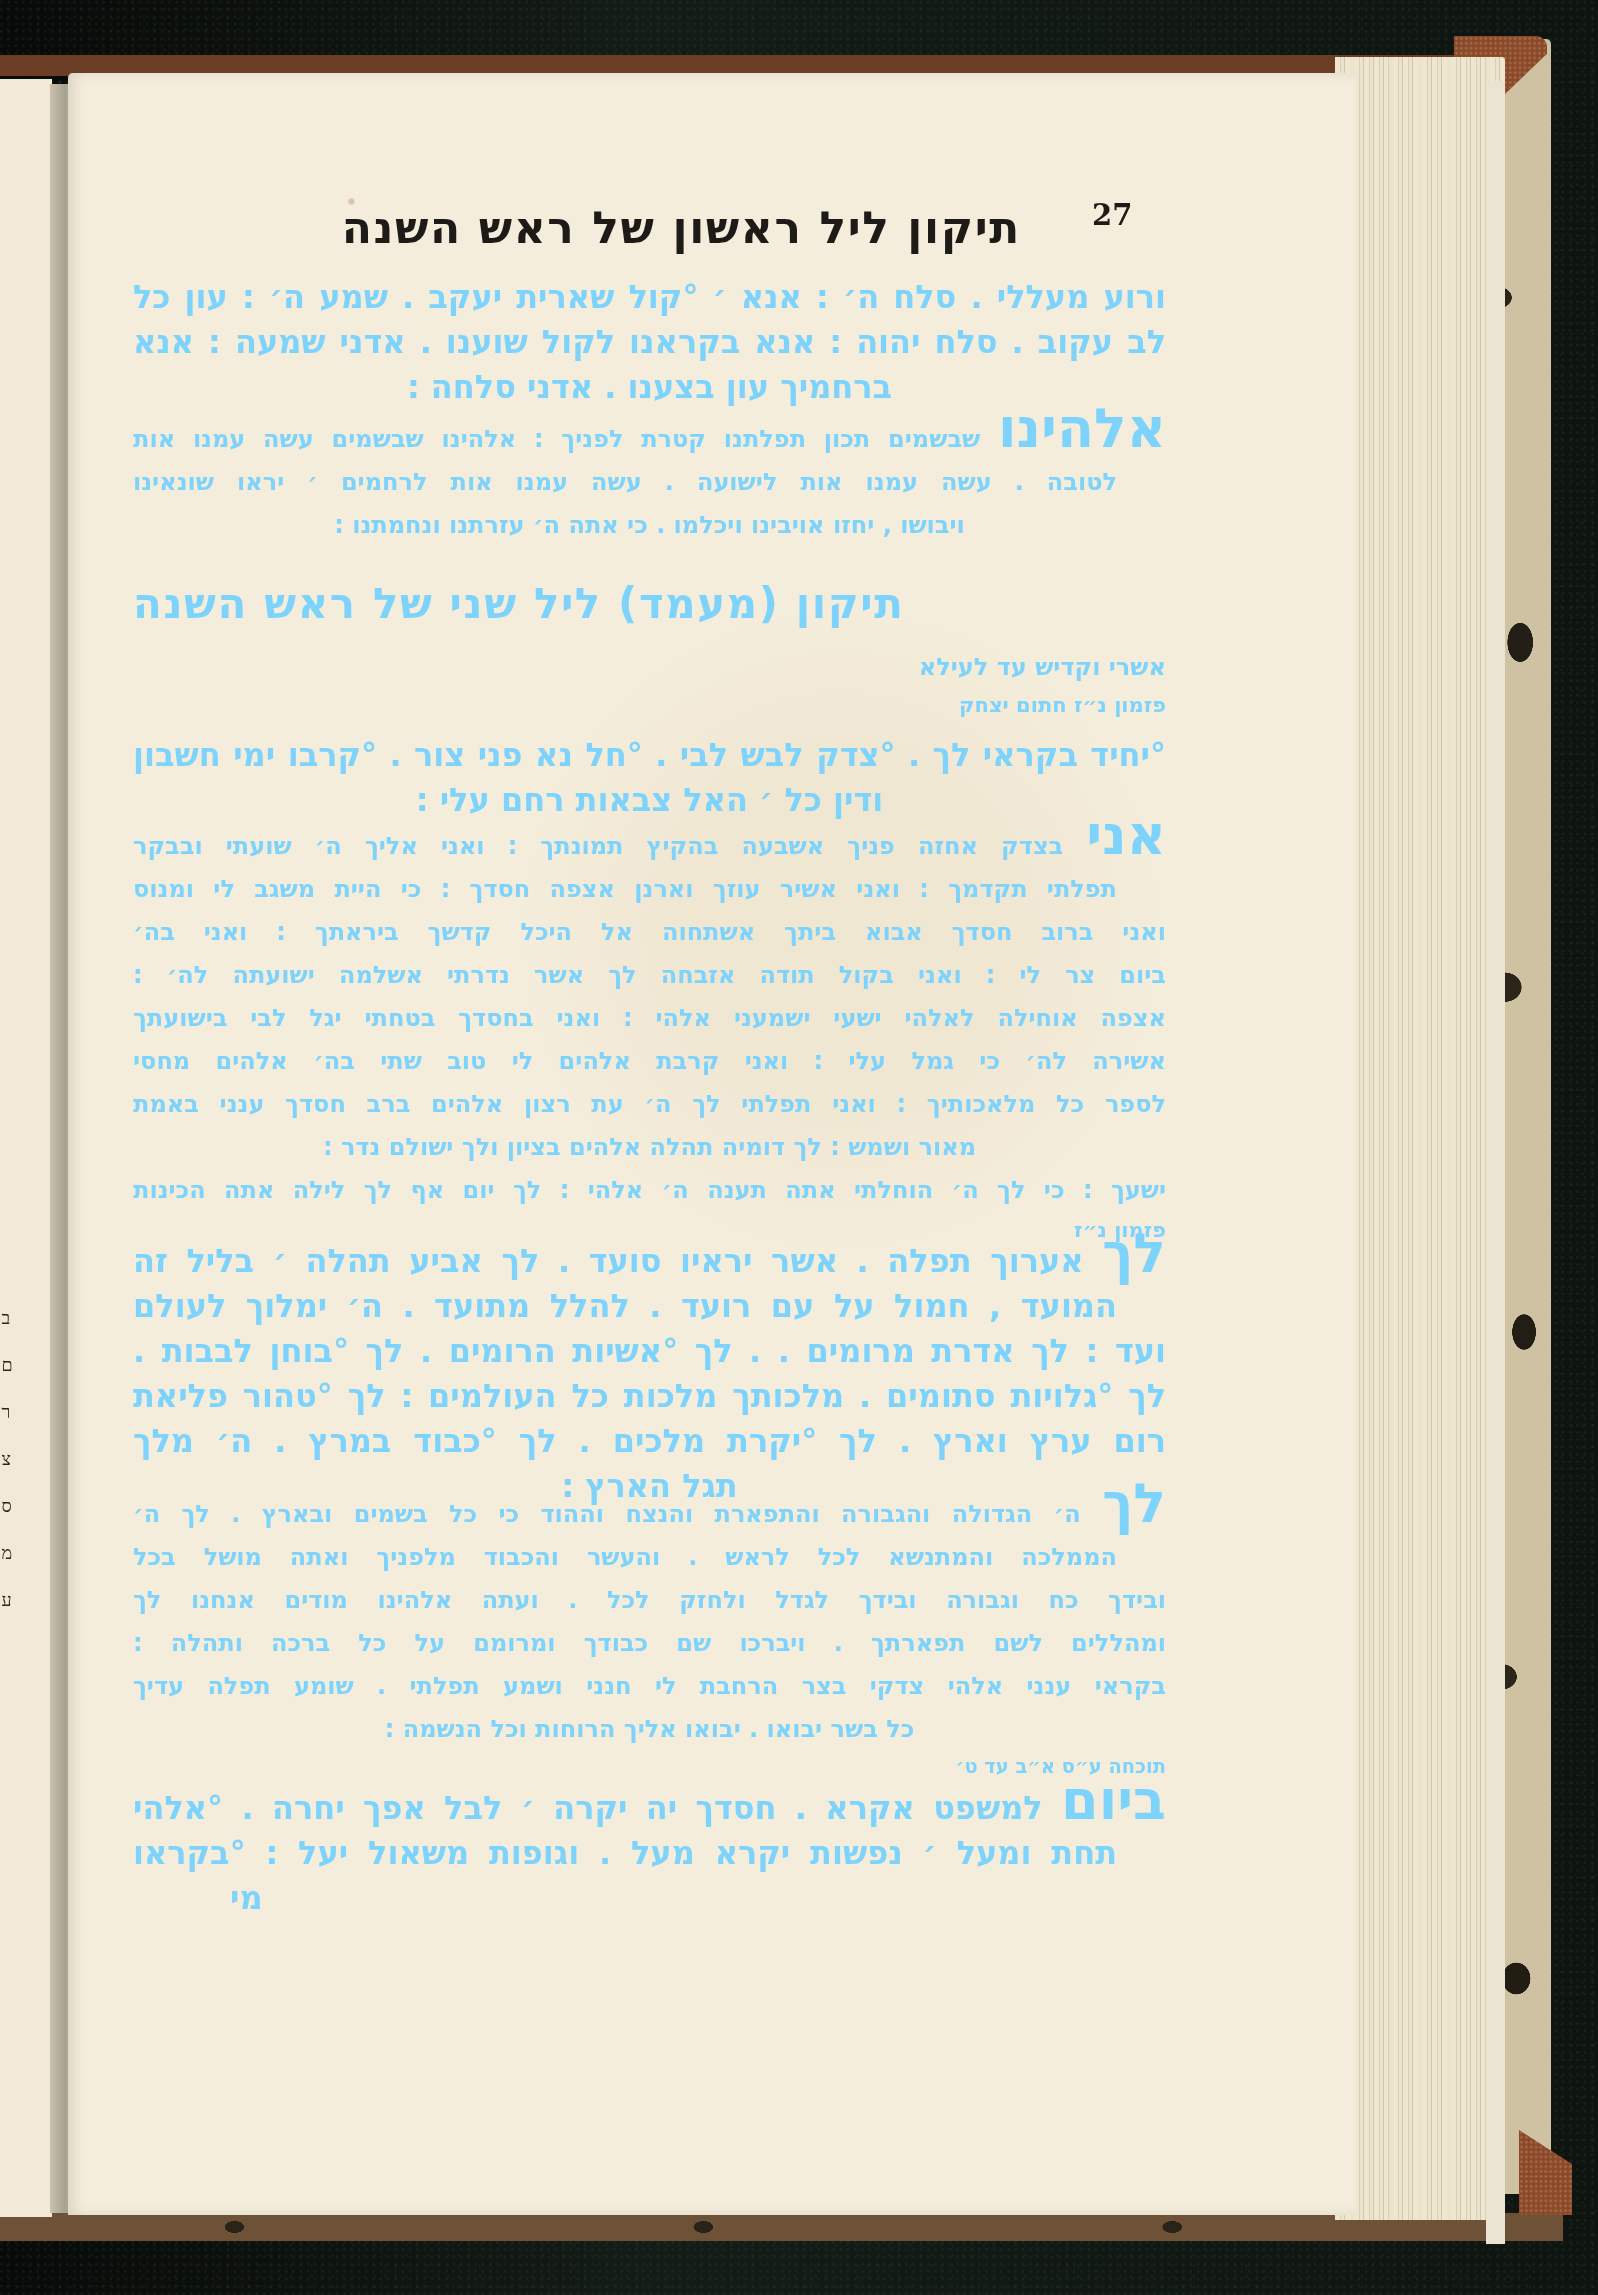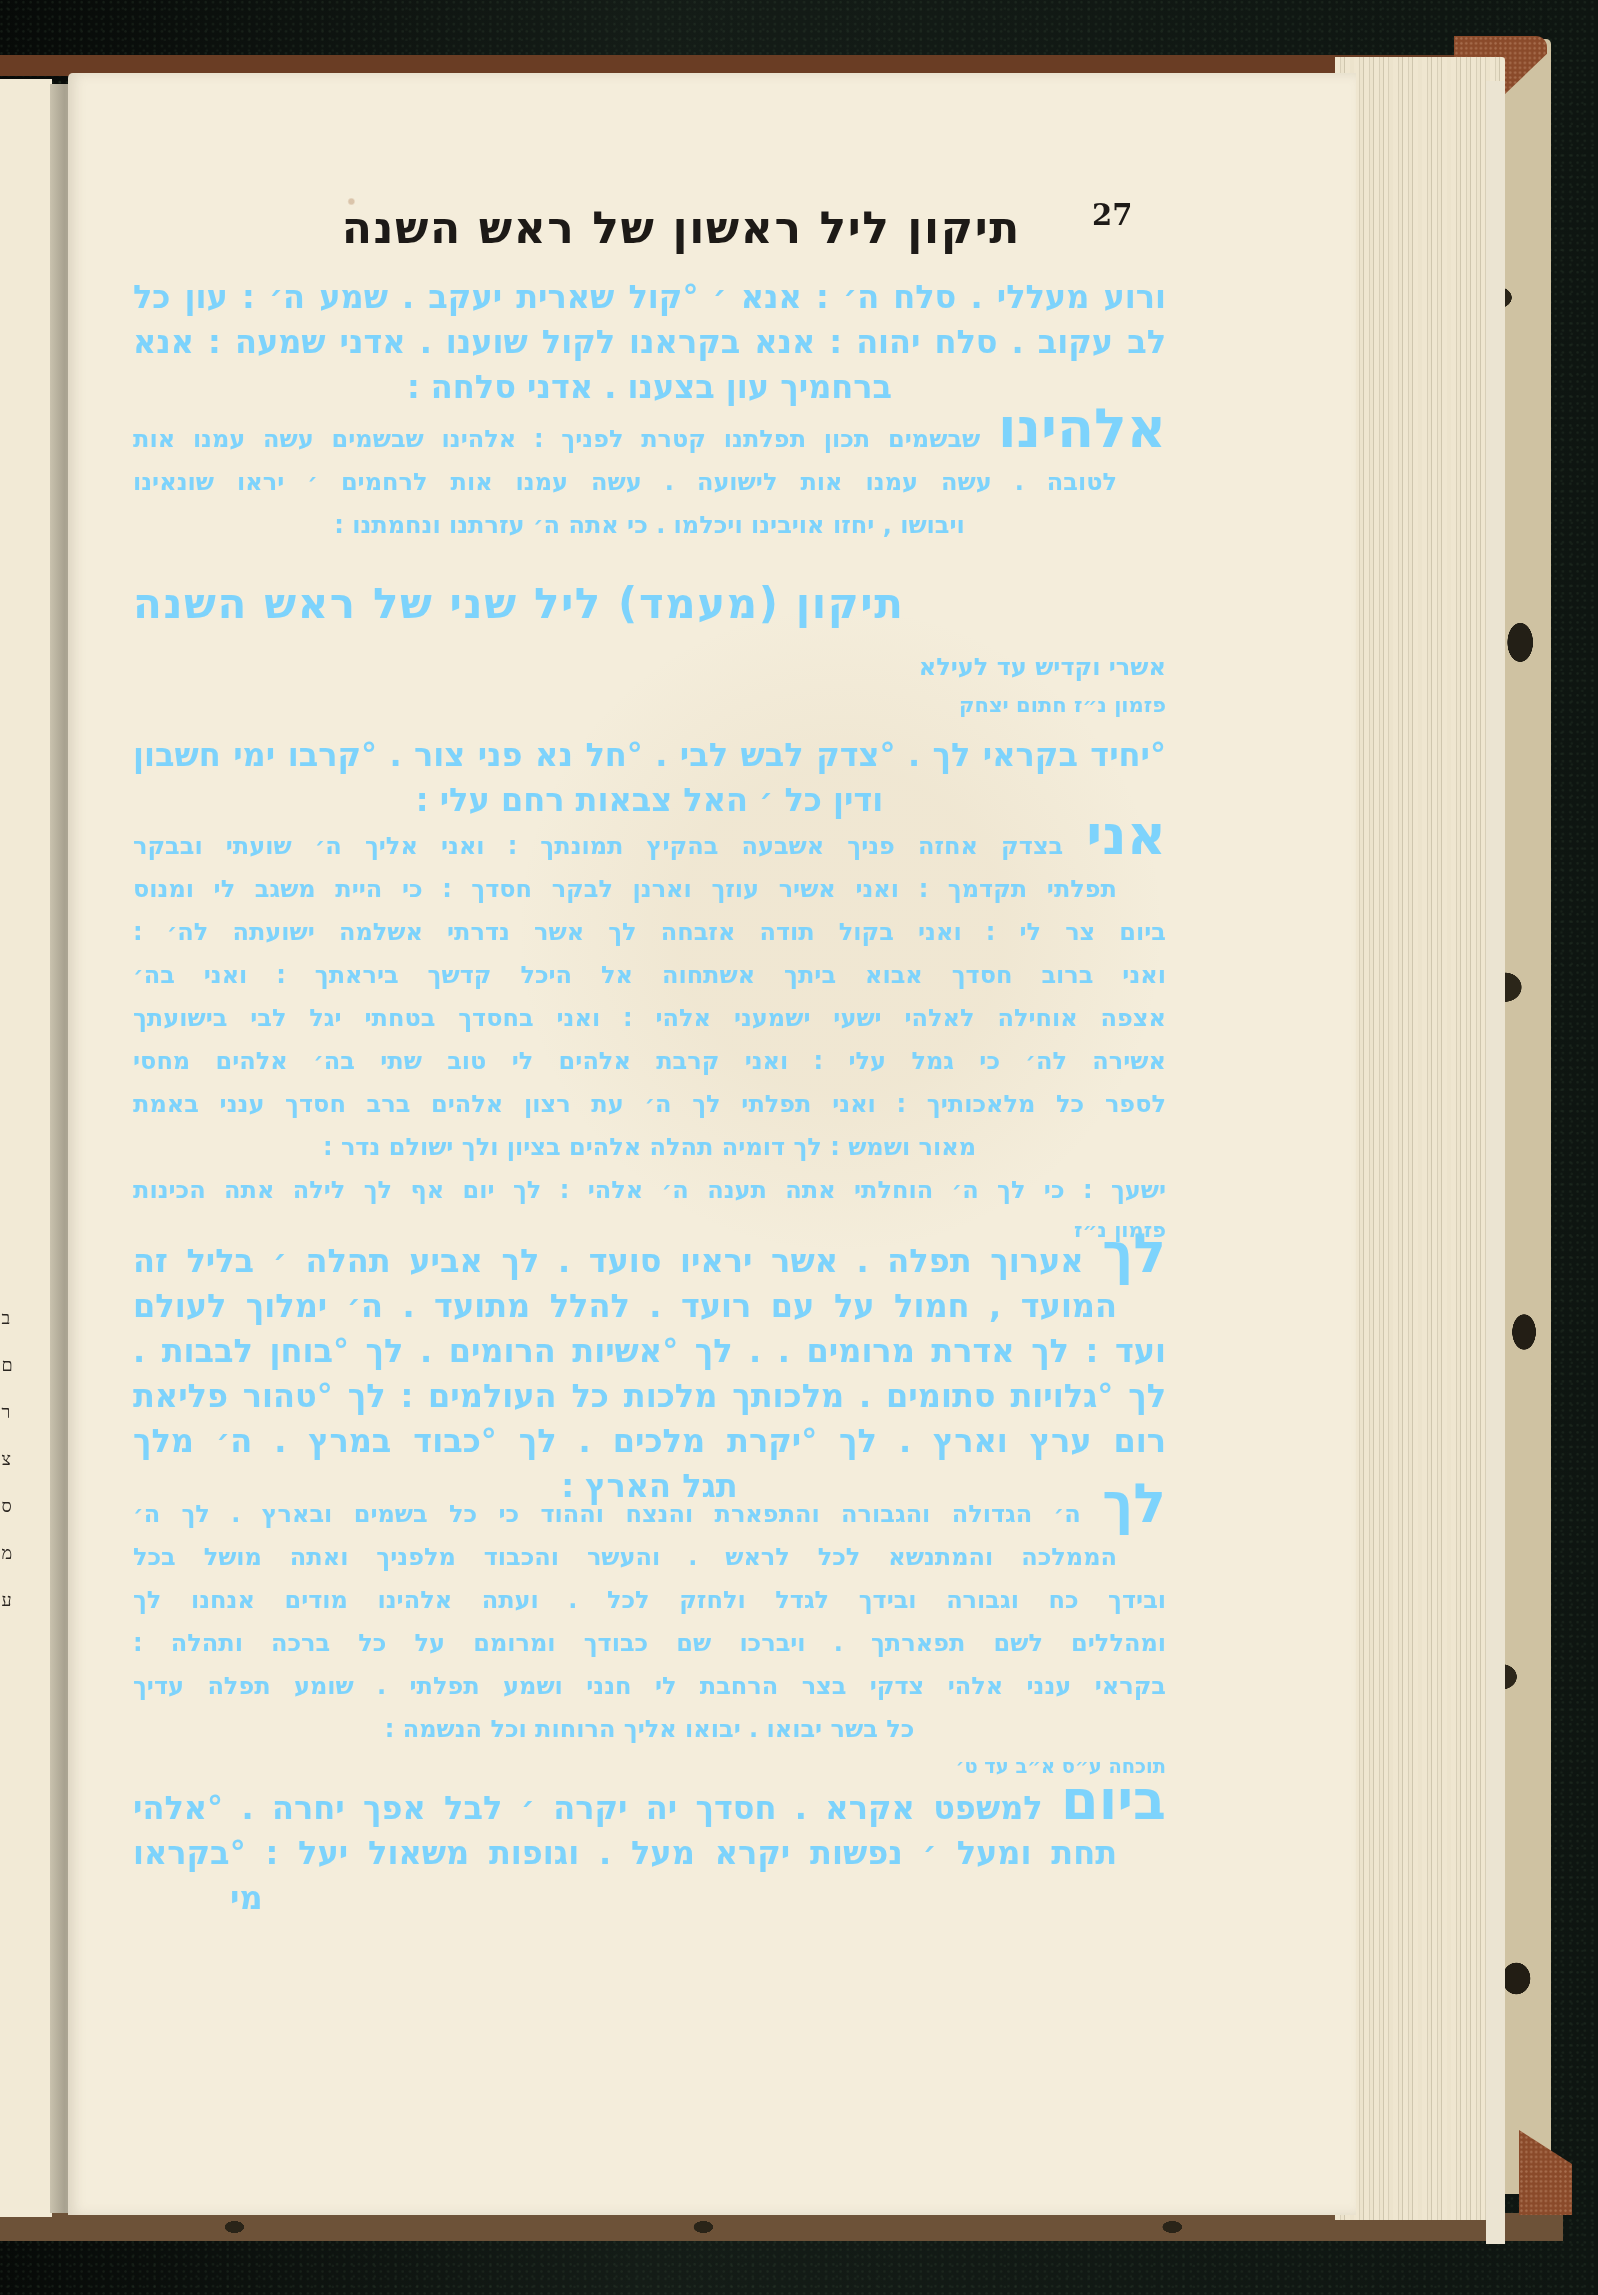--- a/index.html
+++ b/index.html
@@ -173,23 +173,23 @@
 <div class="text-block" style="top:733px;">
   <div class="line just large">°יחיד בקראי לך . °צדק לבש לבי . °חל נא פני צור . °קרבו ימי חשבון</div>
   <div class="line center large">ודין כל ׳ האל צבאות רחם עלי :</div>
 </div>
 
 <div class="text-block" style="top:814px;">
   <div class="line just small">
     <span class="drop">אני</span>
     <span>בצדק אחזה פניך אשבעה בהקיץ תמונתך : ואני אליך ה׳ שועתי ובבקר</span>
   </div>
-  <div class="line just small indent">תפלתי תקדמך : ואני אשיר עוזך וארנן לבקר חסדך : כי היית משגב לי ומנוס</div>
+  <div class="line just small indent">תפלתי תקדמך : ואני אשיר עוזך וארנן אצפה חסדך : כי היית משגב לי ומנוס</div>
+  <div class="line just small">ואני ברוב חסדך אבוא ביתך אשתחוה אל היכל קדשך ביראתך : ואני בה׳</div>
   <div class="line just small">ביום צר לי : ואני בקול תודה אזבחה לך אשר נדרתי אשלמה ישועתה לה׳ :</div>
-  <div class="line just small">ואני ברוב חסדך אבוא ביתך אשתחוה אל היכל קדשך ביראתך : ואני בה׳</div>
   <div class="line just small">אצפה אוחילה לאלהי ישעי ישמעני אלהי : ואני בחסדך בטחתי יגל לבי בישועתך</div>
   <div class="line just small">אשירה לה׳ כי גמל עלי : ואני קרבת אלהים לי טוב שתי בה׳ אלהים מחסי</div>
   <div class="line just small">לספר כל מלאכותיך : ואני תפלתי לך ה׳ עת רצון אלהים ברב חסדך ענני באמת</div>
   <div class="line center small">מאור ושמש : לך דומיה תהלה אלהים בציון ולך ישולם נדר :</div>
   <div class="line just small">ישעך : כי לך ה׳ הוחלתי אתה תענה ה׳ אלהי : לך יום אף לך לילה אתה הכינות</div>
   <div class="label">פזמון נ״ז</div>
 </div>
 
 <div class="text-block" style="top:1231px;">
   <div class="line just large">

